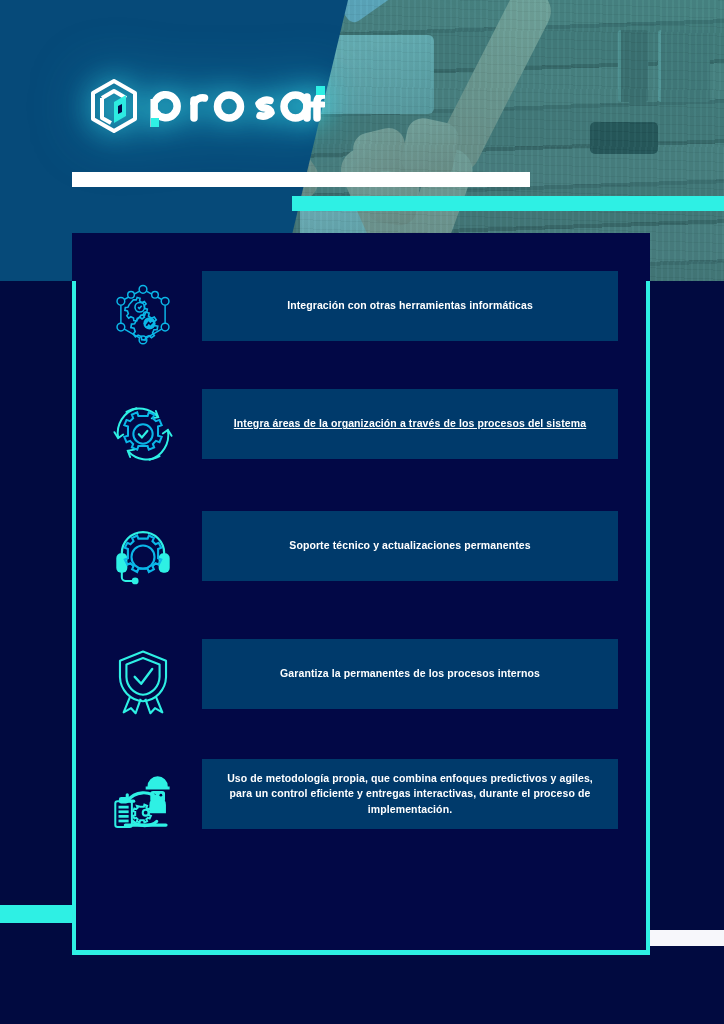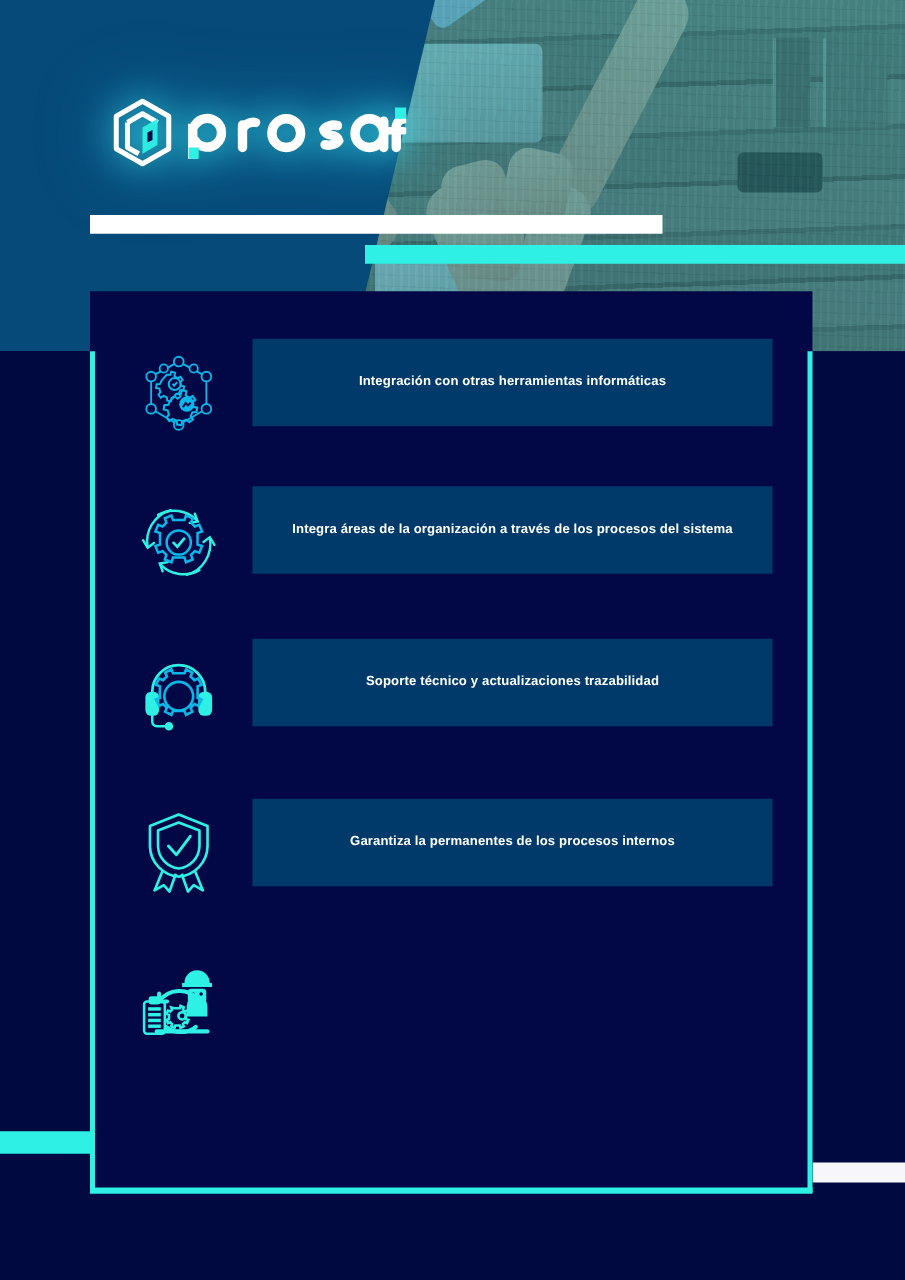--- a/index.html
+++ b/index.html
@@ -381,42 +381,42 @@
             <path d="M52 13 l2.5 6.8 -7 1.2"></path>
             <path d="M24 63 l-2.5 -6.8 7 -1.2"></path>
           </g>
           <g stroke="#0bb7e8" stroke-width="2.2" fill="none">
             <path d="M33 18.5 l10 0 1.3 -4 5.8 2.4 -1.4 3.9 3.3 3.3 3.9 -1.4 2.4 5.8 -4 1.3 0 10 4 1.3 -2.4 5.8 -3.9 -1.4 -3.3 3.3 1.4 3.9 -5.8 2.4 -1.3 -4 -10 0 -1.3 4 -5.8 -2.4 1.4 -3.9 -3.3 -3.3 -3.9 1.4 -2.4 -5.8 4 -1.3 0 -10 -4 -1.3 2.4 -5.8 3.9 1.4 3.3 -3.3 -1.4 -3.9 5.8 -2.4 z"></path>
             <circle cx="38" cy="38" r="10.5"></circle>
             <path d="M33.5 38.3 l3.3 3.4 5.9 -7" stroke="#2ef0e4" stroke-width="2.4" stroke-linecap="round"></path>
           </g>
         </svg>
       </div>
-      <div class="row-text" style="top:0;height:70px;">Integra áreas de la organización a través de los procesos del sistema</div>
+      <div class="row-text" style="top:0;height:70px;text-decoration:underline;">Integra áreas de la organización a través de los procesos del sistema</div>
     </div>
 
     <div class="row" style="top:278px;height:90px;">
       <div class="row-icon" style="top:8px;">
         <svg viewBox="0 0 76 76" width="70" height="70" aria-hidden="true">
           <g stroke="#2ef0e4" stroke-width="2.4" fill="none" stroke-linecap="round">
             <path d="M15 44 L15 34 a23 23 0 0 1 46 0 L61 44"></path>
           </g>
           <rect x="9" y="34" width="12" height="21" rx="5" fill="#2ef0e4"></rect>
           <rect x="55" y="34" width="12" height="21" rx="5" fill="#2ef0e4"></rect>
           <g stroke="#2ef0e4" stroke-width="2.2" fill="none" stroke-linecap="round">
             <path d="M15 55 L15 60 a4 4 0 0 0 4 4 L27 64"></path>
             <circle cx="29.5" cy="64" r="2.6" fill="#2ef0e4"></circle>
           </g>
           <g stroke="#0bb7e8" stroke-width="2.3" fill="none">
             <path d="M33 18 l10 0 1.4 -3.4 5.4 2.8 -1.5 3.4 3.3 3.3 3.4 -1.5 2.8 5.4 -3.4 1.4 0 10 3.4 1.4 -2.8 5.4 -3.4 -1.5 -3.3 3.3 1.5 3.4 -5.4 2.8 -1.4 -3.4 -10 0 -1.4 3.4 -5.4 -2.8 1.5 -3.4 -3.3 -3.3 -3.4 1.5 -2.8 -5.4 3.4 -1.4 0 -10 -3.4 -1.4 2.8 -5.4 3.4 1.5 3.3 -3.3 -1.5 -3.4 5.4 -2.8 z"></path>
             <circle cx="38" cy="38" r="12.5"></circle>
           </g>
         </svg>
       </div>
-      <div class="row-text" style="top:0;height:70px;">Soporte técnico y actualizaciones trazabilidad</div>
+      <div class="row-text" style="top:0;height:70px;">Soporte técnico y actualizaciones permanentes</div>
     </div>
 
     <div class="row" style="top:402px;height:94px;">
       <div class="row-icon" style="top:8px;">
         <svg viewBox="0 0 76 76" width="70" height="74" aria-hidden="true">
           <g stroke="#2ef0e4" stroke-width="2.3" fill="none" stroke-linejoin="round">
             <path d="M38 6 L63 16 L63 34 a27 27 0 0 1 -25 26 a27 27 0 0 1 -25 -26 L13 16 Z"></path>
             <path d="M38 13 L56 20 L56 33.5 a20 20 0 0 1 -18 19.5 a20 20 0 0 1 -18 -19.5 L20 20 Z"></path>
             <path d="M29 33.5 L36 41 L48 25" stroke-width="2.6" stroke-linecap="round"></path>
             <path d="M24 55 L17 72 L25 67.5 L30 73 L35.5 57.5"></path>
@@ -461,19 +461,20 @@
             <rect x="16" y="32.5" width="8" height="5" rx="1.5" fill="#2ef0e4"></rect>
           </g>
           <g fill="#2ef0e4">
             <rect x="14.5" y="41" width="11" height="3"></rect>
             <rect x="14.5" y="46" width="11" height="3"></rect>
             <rect x="14.5" y="51" width="11" height="3"></rect>
             <rect x="14.5" y="56" width="11" height="3"></rect>
           </g>
         </svg>
       </div>
+      <div class="row-text" style="top:0;height:70px;">Uso de metodología propia, que combina enfoques predictivos y agiles, para un control eficiente y entregas interactivas, durante el proceso de implementación.</div>
     </div>
   </div>
 
   <div class="bar-cyan-left"></div>
   <div class="bar-white-right"></div>
 
 </div>
 
 </body></html>

